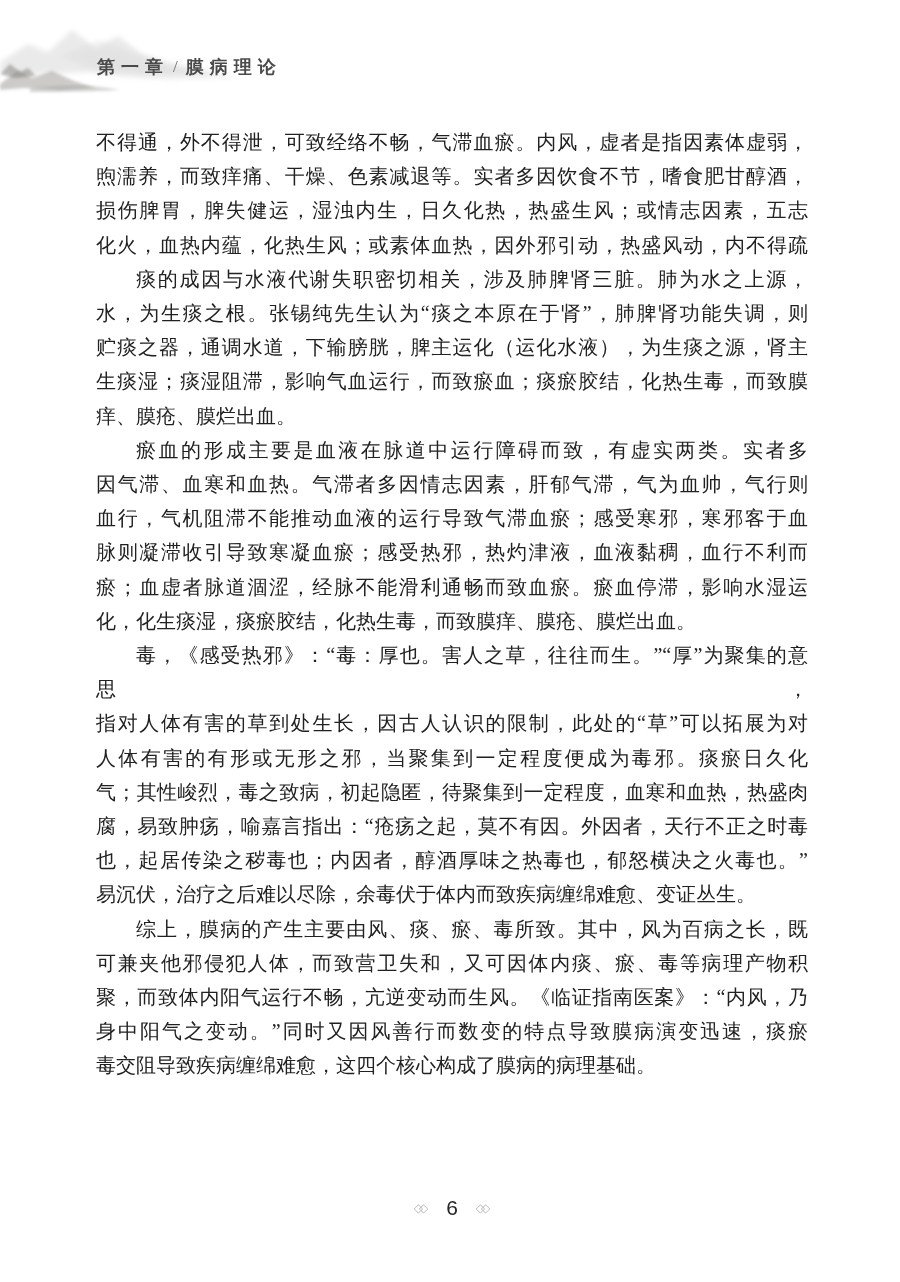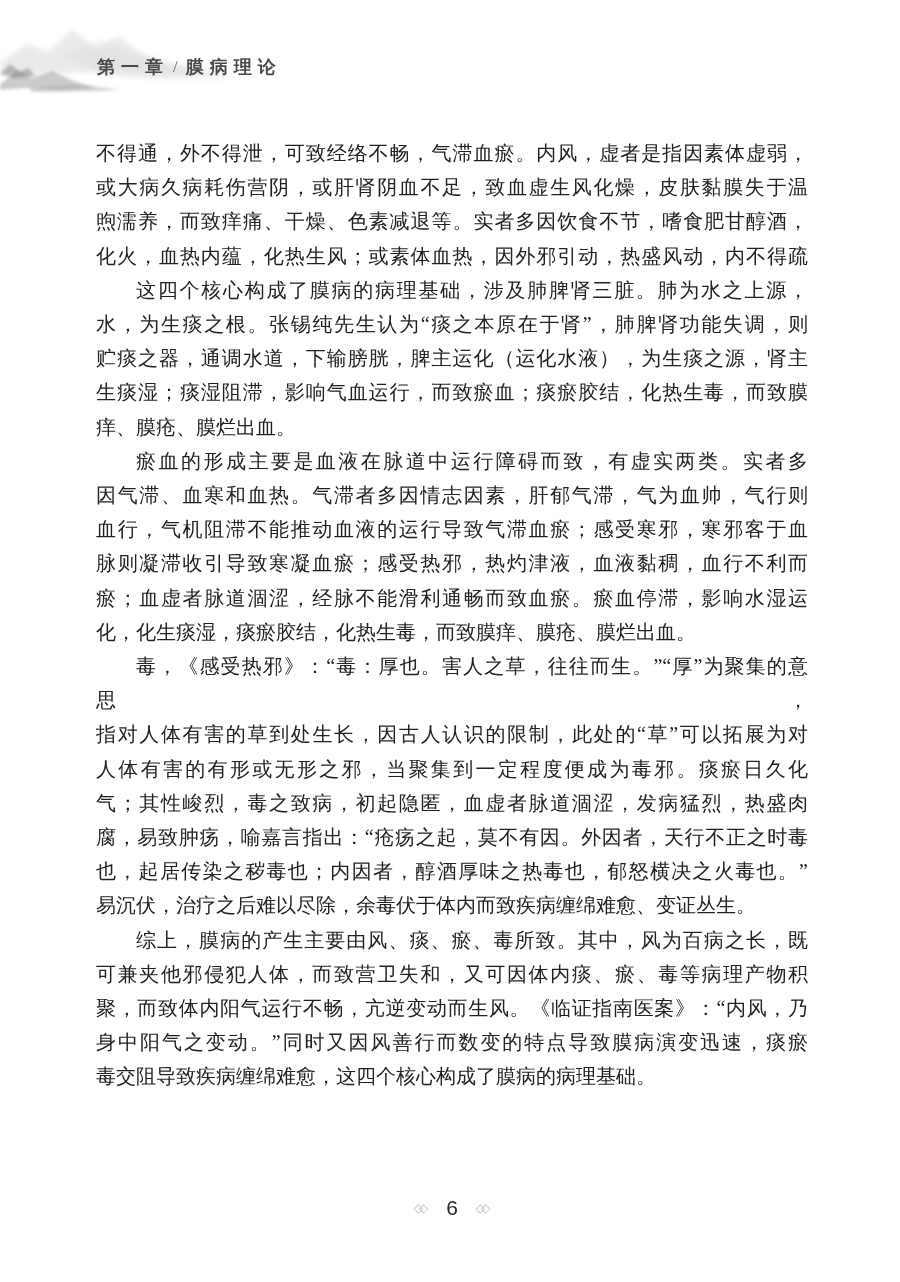--- a/index.html
+++ b/index.html
@@ -41,21 +41,21 @@
   .chapter-heading .sep {
     margin: 0 8px 0 4px;
     font-weight: 400;
     color: #6e6e6e;
     font-size: 17px;
   }
   
   .body-text {
     position: absolute;
     left: 96px;
-    top: 136px;
+    top: 125px;
     width: 712px;
     font-size: 20px;
     line-height: 34.2px;
     color: #212121;
     text-align: justify;
   }
   .body-text .line {
     text-align: justify;
     text-align-last: justify;
   }
@@ -115,38 +115,38 @@
   </svg>
 
   <div class="chapter-heading">
     <span class="chap">第一章</span>
     <span class="sep">/</span>
     <span class="chap">膜病理论</span>
   </div>
 
   <div class="body-text">
       <div class="line">不得通，外不得泄，可致经络不畅，气滞血瘀。内风，虚者是指因素体虚弱，</div>
-      <div class="line">或大病久病耗伤营阴，或肝肾阴血不足，致血虚生风化燥，皮肤黏膜失于温</div>
       <div class="line">煦濡养，而致痒痛、干燥、色素减退等。实者多因饮食不节，嗜食肥甘醇酒，</div>
+      <div class="line">损伤脾胃，脾失健运，湿浊内生，日久化热，热盛生风；或情志因素，五志</div>
       <div class="line">化火，血热内蕴，化热生风；或素体血热，因外邪引动，热盛风动，内不得疏</div>
-      <div class="line indent">这四个核心构成了膜病的病理基础，涉及肺脾肾三脏。肺为水之上源，</div>
+      <div class="line indent">痰的成因与水液代谢失职密切相关，涉及肺脾肾三脏。肺为水之上源，</div>
       <div class="line">水，为生痰之根。张锡纯先生认为“痰之本原在于肾”，肺脾肾功能失调，则</div>
       <div class="line">贮痰之器，通调水道，下输膀胱，脾主运化（运化水液），为生痰之源，肾主</div>
       <div class="line">生痰湿；痰湿阻滞，影响气血运行，而致瘀血；痰瘀胶结，化热生毒，而致膜</div>
       <div class="line last">痒、膜疮、膜烂出血。</div>
       <div class="line indent">瘀血的形成主要是血液在脉道中运行障碍而致，有虚实两类。实者多</div>
       <div class="line">因气滞、血寒和血热。气滞者多因情志因素，肝郁气滞，气为血帅，气行则</div>
       <div class="line">血行，气机阻滞不能推动血液的运行导致气滞血瘀；感受寒邪，寒邪客于血</div>
       <div class="line">脉则凝滞收引导致寒凝血瘀；感受热邪，热灼津液，血液黏稠，血行不利而</div>
       <div class="line">瘀；血虚者脉道涸涩，经脉不能滑利通畅而致血瘀。瘀血停滞，影响水湿运</div>
       <div class="line last">化，化生痰湿，痰瘀胶结，化热生毒，而致膜痒、膜疮、膜烂出血。</div>
       <div class="line indent">毒，《感受热邪》：“毒：厚也。害人之草，往往而生。”“厚”为聚集的意思，</div>
       <div class="line">指对人体有害的草到处生长，因古人认识的限制，此处的“草”可以拓展为对</div>
       <div class="line">人体有害的有形或无形之邪，当聚集到一定程度便成为毒邪。痰瘀日久化</div>
-      <div class="line">气；其性峻烈，毒之致病，初起隐匿，血虚者脉道涸涩，发病猛烈，热盛肉</div>
+      <div class="line">气；其性峻烈，毒之致病，初起隐匿，待聚集到一定程度，血寒和血热，热盛肉</div>
       <div class="line">腐，易致肿疡，喻嘉言指出：“疮疡之起，莫不有因。外因者，天行不正之时毒</div>
       <div class="line">也，起居传染之秽毒也；内因者，醇酒厚味之热毒也，郁怒横决之火毒也。”</div>
       <div class="line last">易沉伏，治疗之后难以尽除，余毒伏于体内而致疾病缠绵难愈、变证丛生。</div>
       <div class="line indent">综上，膜病的产生主要由风、痰、瘀、毒所致。其中，风为百病之长，既</div>
       <div class="line">可兼夹他邪侵犯人体，而致营卫失和，又可因体内痰、瘀、毒等病理产物积</div>
       <div class="line">聚，而致体内阳气运行不畅，亢逆变动而生风。《临证指南医案》：“内风，乃</div>
       <div class="line">身中阳气之变动。”同时又因风善行而数变的特点导致膜病演变迅速，痰瘀</div>
       <div class="line last">毒交阻导致疾病缠绵难愈，这四个核心构成了膜病的病理基础。</div>
     </div>
 

